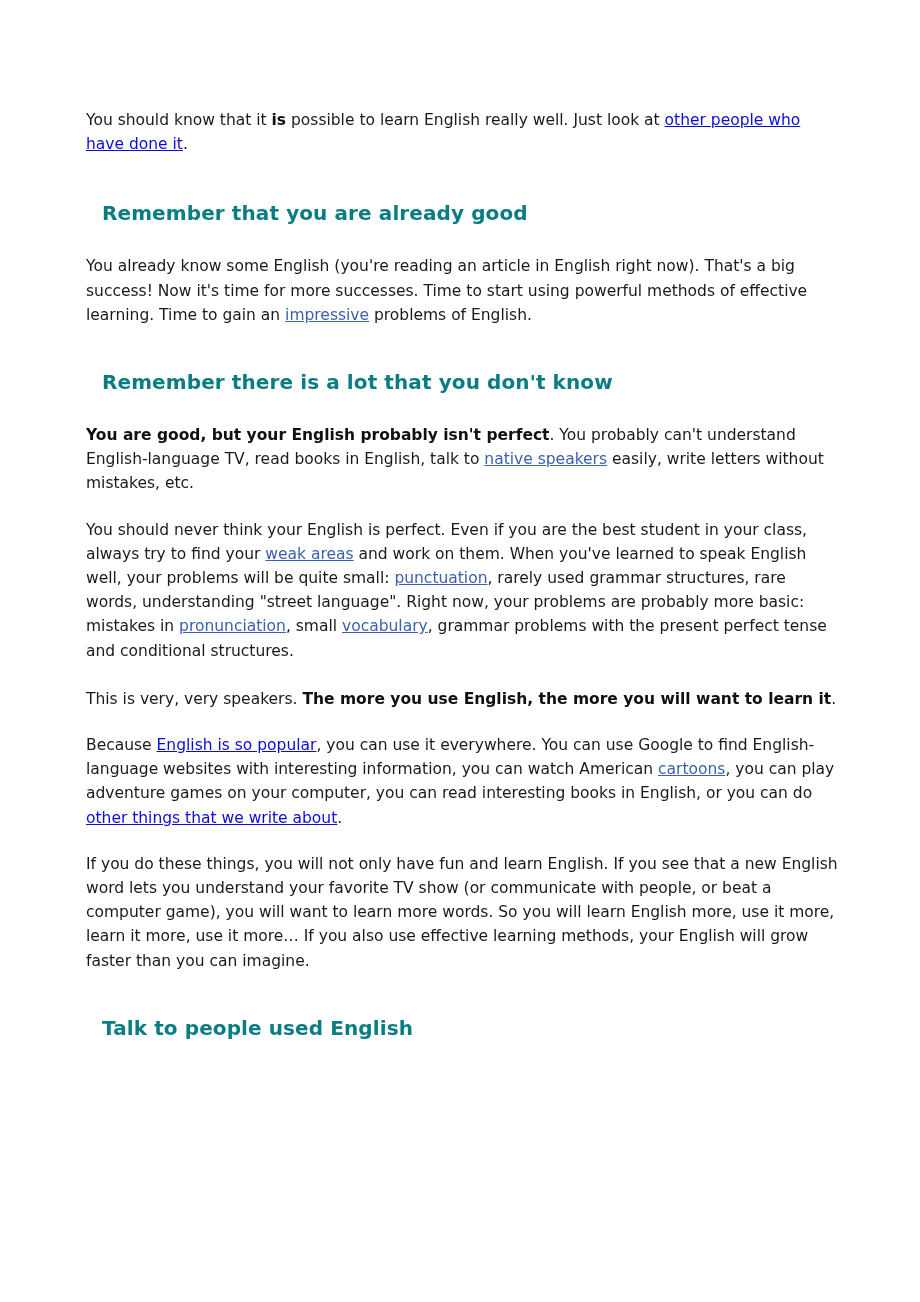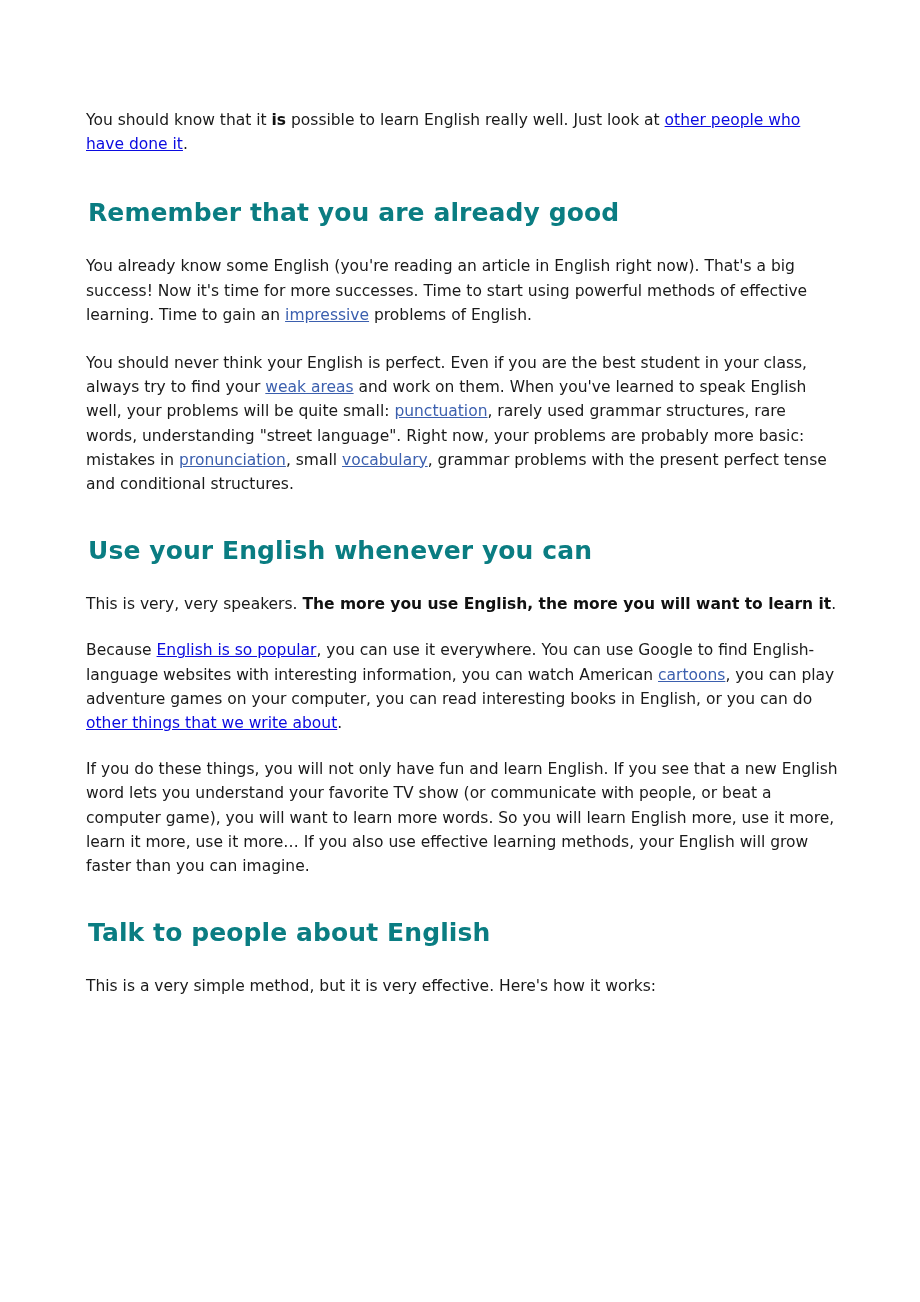--- a/index.html
+++ b/index.html
@@ -27,23 +27,23 @@
     margin: 0 0 24px 0;
     font-size: 15.5px;
     line-height: 24.2px;
     color: #1a1a1a;
     text-align: left;
   }
   p.tight {
     margin-bottom: 22px;
   }
   h2 {
-    margin: 2px;
+    margin: 16px;
     padding: 0;
-    font-size: 25px;
+    font-size: 20px;
     line-height: 26px;
     font-weight: bold;
     color: #0a7d82;
     letter-spacing: 0.1px;
   }
   .h2-block {
     margin: 42px 0 28px 0;
   }
   .h2-block.first {
     margin-top: 44px;
@@ -70,34 +70,34 @@
   <div class="article">
 
     <p><span>You should know that it </span><strong>is</strong><span> possible to learn English really well. Just look at </span><a class="link-bright" href="#">other people who have done it</a><span>.</span></p>
 
     <div class="h2-block first">
       <h2>Remember that you are already good</h2>
     </div>
 
     <p><span>You already know some English (you're reading an article in English right now). That's a big success! Now it's time for more successes. Time to start using powerful methods of effective learning. Time to gain an </span><a class="link-muted" href="#">impressive</a><span> problems of English.</span></p>
 
+    <div class="h2-block">
+      <h2>Remember there is a lot that you don't know</h2>
+    </div>
 
+    <p class="tight"><strong>You are good, but your English probably isn't perfect</strong><span>. You probably can't understand English-language TV, read books in English, talk to </span><a class="link-muted" href="#">native speakers</a><span> easily, write letters without mistakes, etc.</span></p>
 
     <p><span>You should never think your English is perfect. Even if you are the best student in your class, always try to find your </span><a class="link-muted" href="#">weak areas</a><span> and work on them. When you've learned to speak English well, your problems will be quite small: </span><a class="link-muted" href="#">punctuation</a><span>, rarely used grammar structures, rare words, understanding "street language". Right now, your problems are probably more basic: mistakes in </span><a class="link-muted" href="#">pronunciation</a><span>, small </span><a class="link-muted" href="#">vocabulary</a><span>, grammar problems with the present perfect tense and conditional structures.</span></p>
 
-    <div class="h2-block">
-      <h2>Use your English whenever you can</h2>
-    </div>
 
     <p class="tight"><span>This is very, very speakers. </span><strong>The more you use English, the more you will want to learn it</strong><span>.</span></p>
 
     <p class="tight"><span>Because </span><a class="link-bright" href="#">English is so popular</a><span>, you can use it everywhere. You can use Google to find English-language websites with interesting information, you can watch American </span><a class="link-muted" href="#">cartoons</a><span>, you can play adventure games on your computer, you can read interesting books in English, or you can do </span><a class="link-bright" href="#">other things that we write about</a><span>.</span></p>
 
     <p>If you do these things, you will not only have fun and learn English. If you see that a new English word lets you understand your favorite TV show (or communicate with people, or beat a computer game), you will want to learn more words. So you will learn English more, use it more, learn it more, use it more… If you also use effective learning methods, your English will grow faster than you can imagine.</p>
 
     <div class="h2-block">
-      <h2>Talk to people about English</h2>
+      <h2>Talk to people used English</h2>
     </div>
 
-    <p>This is a very simple method, but it is very effective. Here's how it works:</p>
 
   </div>
 </div>
 
 </body></html>

